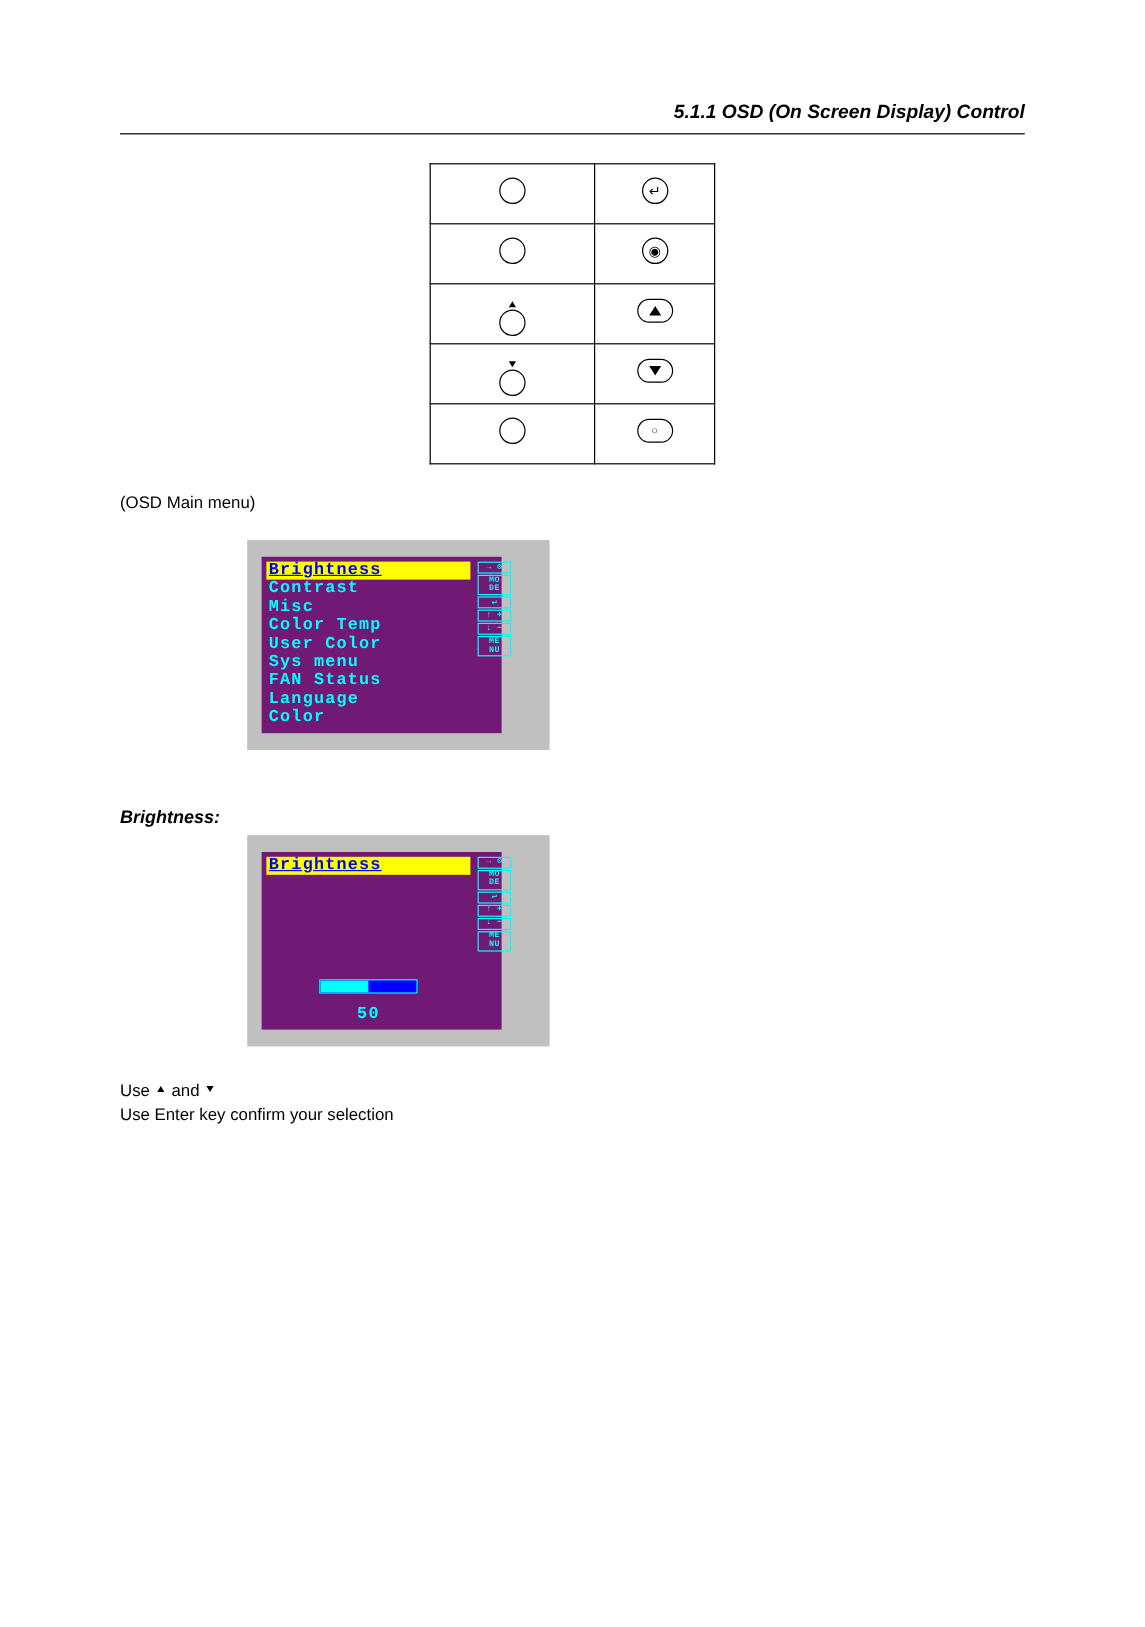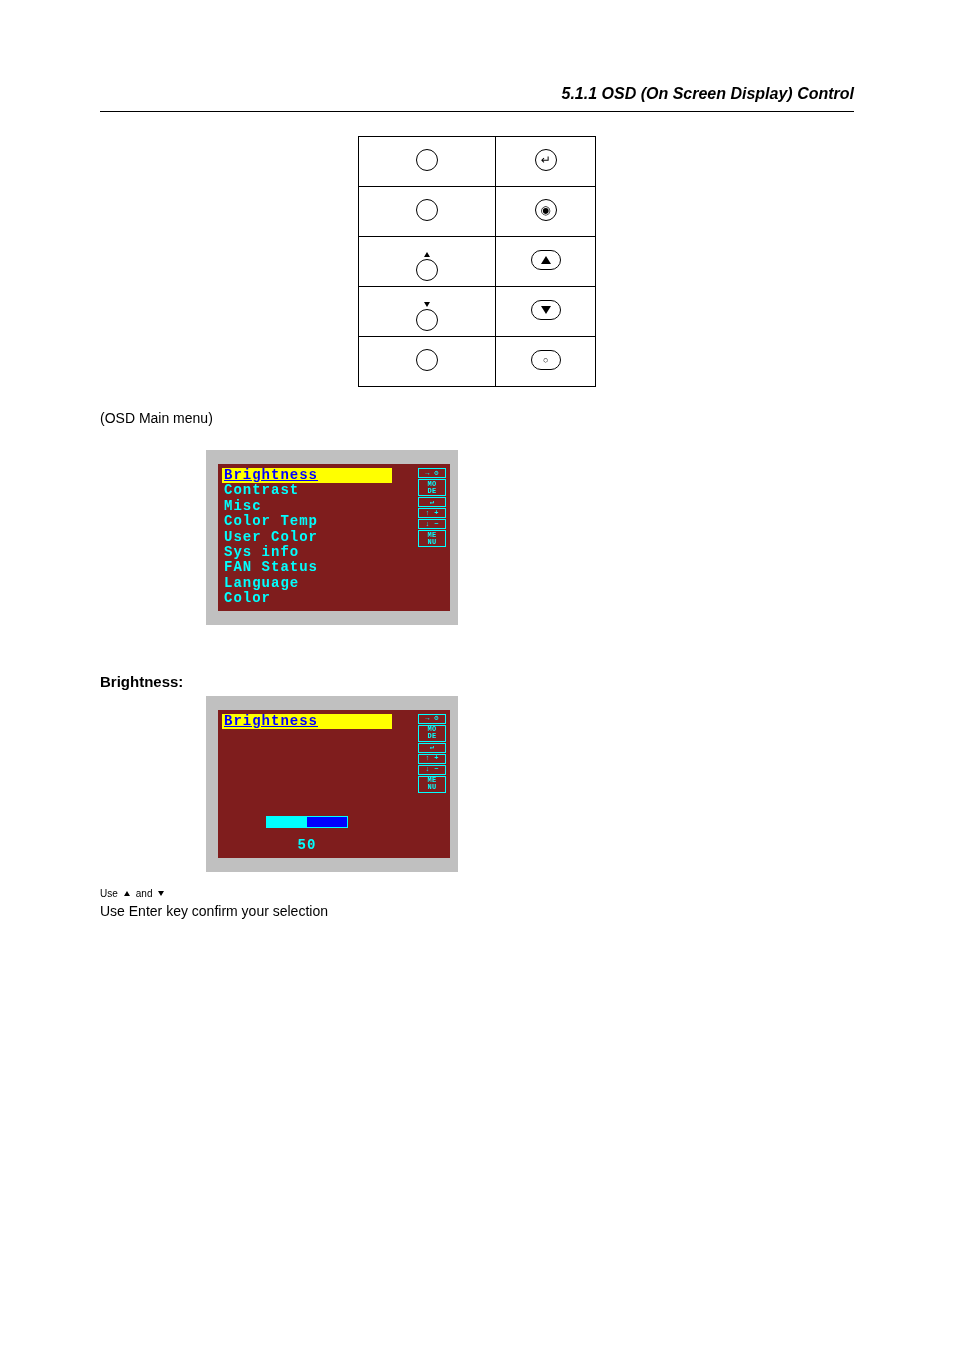--- a/index.html
+++ b/index.html
@@ -99,22 +99,22 @@
   }
 
   
   .osd-outer {
     background: #c0c0c0;
     width: 252px;
     padding: 14px 12px 14px 12px;
     margin-left: 106px;
   }
   .osd {
-    background: #7f1d1d;
-    width: 232px;
+    background: #701a75;
+    width: 200px;
     font-family: "Courier New", monospace;
     font-weight: bold;
     font-size: 14px;
     letter-spacing: 1px;
     padding: 4px;
     position: relative;
     display: flex;
     gap: 6px;
   }
   .osd-list {
@@ -139,20 +139,21 @@
     width: 28px;
     text-align: center;
     padding: 0.5px 0;
     line-height: 1;
     font-weight: bold;
     letter-spacing: 0.3px;
   }
 
   .subheading {
     font-size: 15px;
+    font-style: italic;
     font-weight: bold;
     margin: 48px 0 6px 0;
   }
   .body-p {
     font-size: 14px;
     margin: 12px 0;
   }
 
   .osd-detail-list {
     min-height: 140px;
@@ -178,21 +179,21 @@
     background-color: #00ffff;
     height: 100%;
   }
   .slider-val {
     color: #00ffff;
     font-family: "Courier New", monospace;
     font-weight: bold;
     font-size: 14px;
     letter-spacing: 1px;
   }
-  .nav-line { display:flex; align-items:center; gap:6px; font-size:10px; margin-top:16px;}
+  .nav-line { display:flex; align-items:center; gap:6px; font-size:14px; margin-top:28px;}
 </style>
 </head>
 <body>
 
 <div class="page">
 
   <div class="section-heading">5.1.1 OSD (On Screen Display) Control</div>
   <hr class="sec-rule">
 
   <table class="control-table">
@@ -268,21 +269,21 @@
   <div class="intro">(OSD Main menu)</div>
 
   <div class="osd-outer">
     <div class="osd">
       <div class="osd-list">
           <span class="osd-item sel">Brightness</span>
           <span class="osd-item">Contrast</span>
           <span class="osd-item">Misc</span>
           <span class="osd-item">Color Temp</span>
           <span class="osd-item">User Color</span>
-          <span class="osd-item">Sys info</span>
+          <span class="osd-item">Sys menu</span>
           <span class="osd-item">FAN Status</span>
           <span class="osd-item">Language</span>
           <span class="osd-item">Color</span>
         </div>
       <div class="osd-legend">
           <div class="legend-cell">→ ⚙</div>
           <div class="legend-cell">MO<br>DE</div>
           <div class="legend-cell">↵</div>
           <div class="legend-cell">↑ +</div>
           <div class="legend-cell">↓ −</div>

